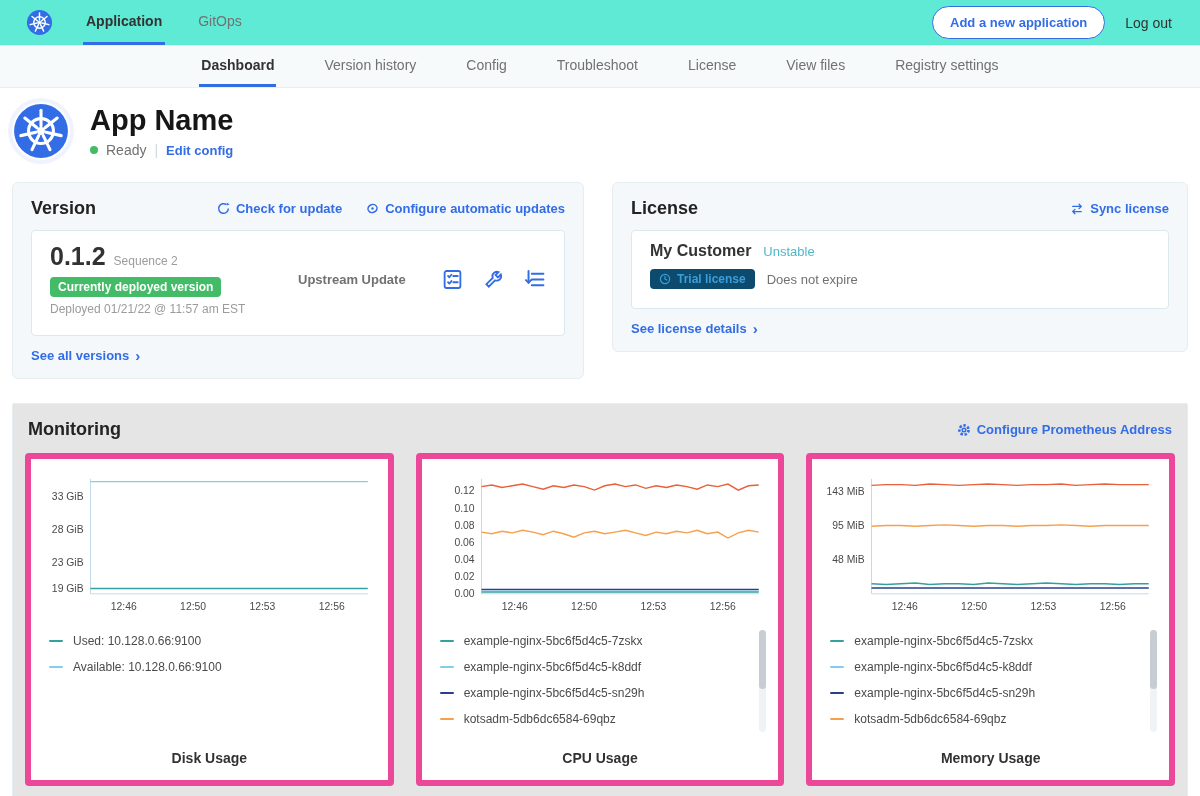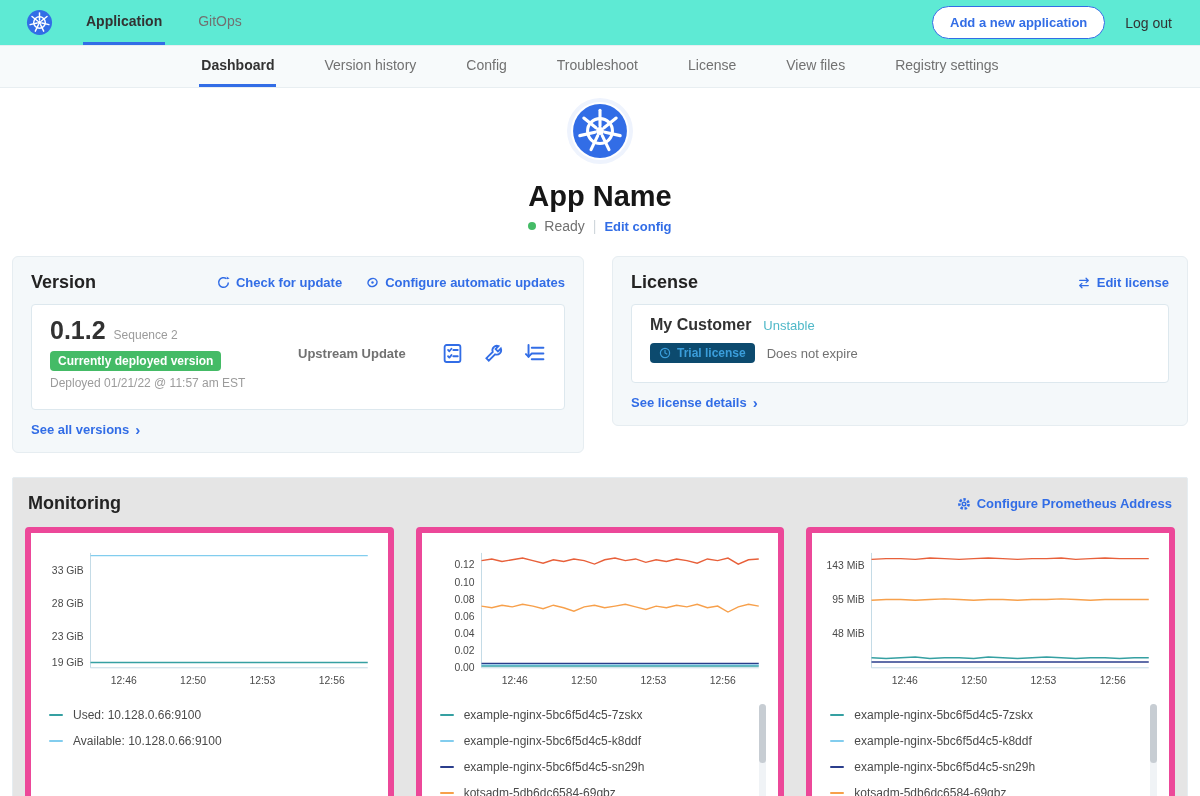--- a/index.html
+++ b/index.html
@@ -22,21 +22,21 @@
   .logout { font-size:14px; color:#323232; }
 
   
   .subnav { height:43px; background:#f7fafb; border-top:1px solid #e8eef1; border-bottom:1px solid #e8eef1;
     display:flex; justify-content:center; gap:46px; align-items:stretch; }
   .subnav-tab { display:flex; align-items:center; font-size:14px; color:#717171;
     border-bottom:3px solid transparent; padding:0 2px; cursor:pointer; }
   .subnav-tab.active { color:#323232; font-weight:bold; border-bottom-color:#326de6; }
 
   
-  .app-header { display:flex; align-items:center; gap:20px; padding:14px 12px 16px 12px;flex-direction:column; }
+  .app-header { display:flex; align-items:center; gap:20px; padding:14px 12px 16px 12px; }
   .app-logo { width:58px; height:58px; border-radius:50%; box-shadow:0 0 0 4px #eef3fd; }
   .app-title { font-size:29px; font-weight:bold; color:#161616; line-height:1.15; }
   .status-row { display:flex; align-items:center; gap:8px; margin-top:5px; font-size:14px; color:#717171; }
   .dot { width:8px; height:8px; border-radius:50%; background:#44bb66; }
   .sep { color:#d0d7dc; }
   .blue-link { color:#326de6; font-size:13px; font-weight:bold; display:inline-flex;
     align-items:center; gap:6px; cursor:pointer; }
   .chev { font-size:15px; font-weight:bold; line-height:1; }
 
   
@@ -225,21 +225,21 @@
   <div class="card card-license">
     <div class="card-head">
       <span class="card-title">License</span>
       <a class="blue-link">
         <span style="display:flex">
           <svg width="14" height="12" viewBox="0 0 16 14" fill="none" stroke="#326de6" stroke-width="1.5" stroke-linecap="round" stroke-linejoin="round">
               <path d="M3 4h10 M10.4 1.4 13 4l-2.6 2.6"></path>
               <path d="M13 10H3 M5.6 7.4 3 10l2.6 2.6"></path>
             </svg>
         </span>
-        <span>Edit license</span>
+        <span>Sync license</span>
       </a>
     </div>
     <div class="white-box">
       <div class="cust-row">
         <span class="customer">My Customer</span>
         <span class="channel">Unstable</span>
       </div>
       <div class="lic-row2">
         <span class="trial-badge">
           <span style="display:flex">

